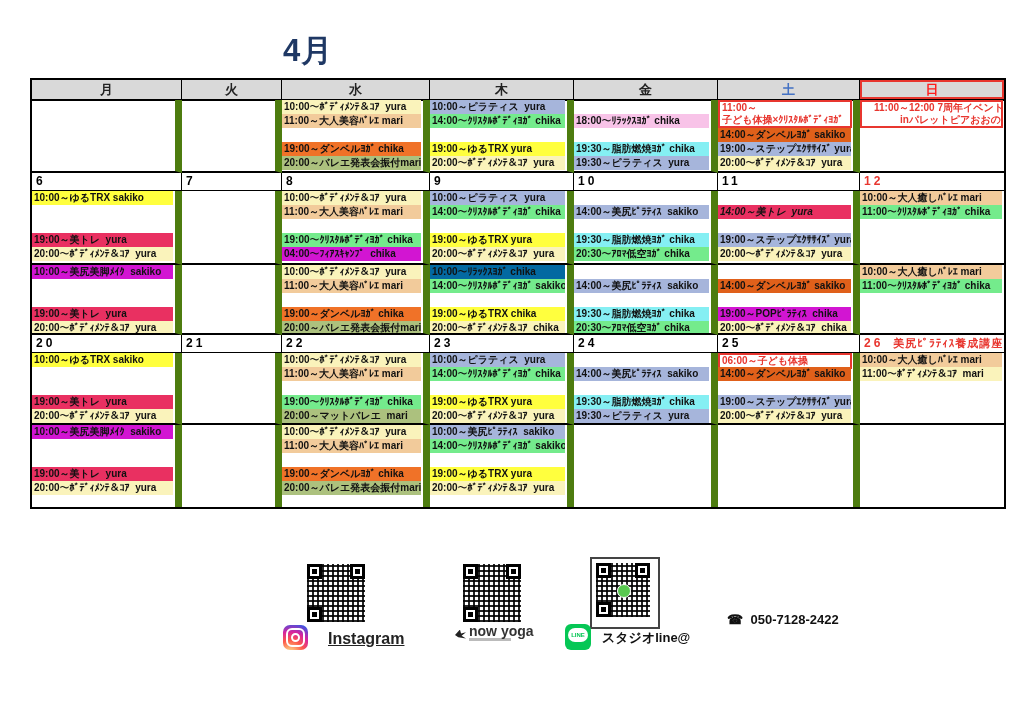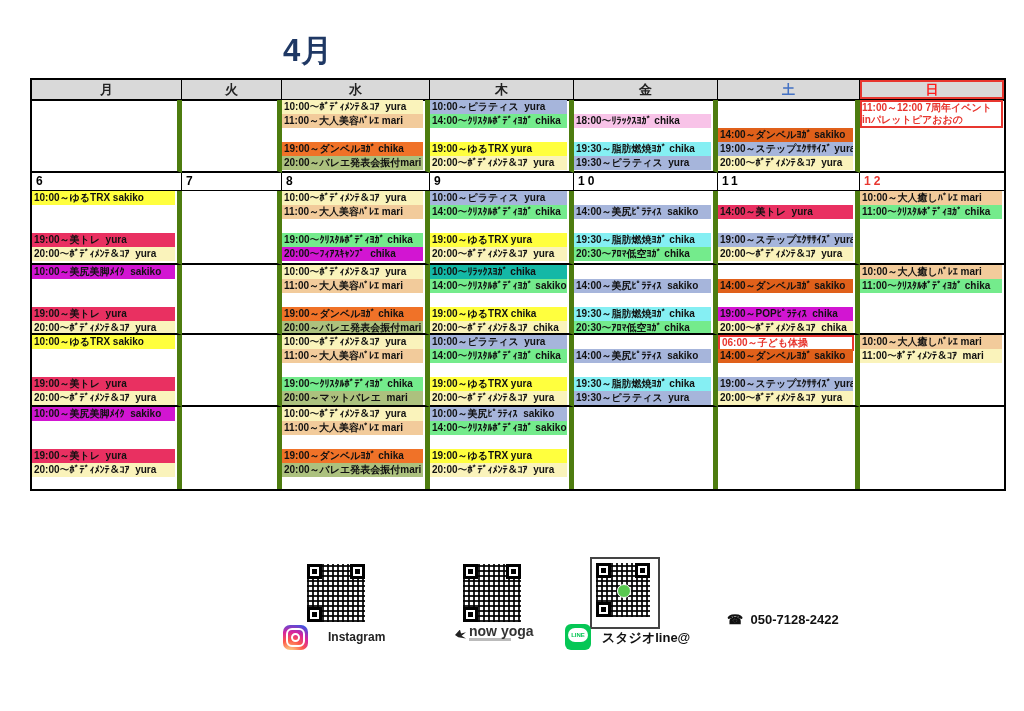--- a/index.html
+++ b/index.html
@@ -13,42 +13,42 @@
   .header-row{height:20px;}
   .hcell{background:var(--headerGray);font-weight:bold;font-size:13px;text-align:center;line-height:19px;border-right:1px solid #000;border-bottom:2px solid #000;color:#222;}
   .hcell.saturday{color:var(--saturdayBlue);}
   .hcell.sunday{color:#FF1D1D;box-shadow:inset 0 0 0 2px var(--red);}
   .date-row{height:18px;}
   .dcell{border-right:1px solid #000;border-bottom:1px solid #000;font-weight:bold;font-size:12px;padding:1px 0 0 4px;overflow:hidden;white-space:nowrap;}
   .dcell.note{text-align:center;padding-left:0;}
   .dnum{letter-spacing:3px;}
   .dnum.red{color:var(--red);}
   .annot{color:var(--red);font-size:11px;margin-left:10px;letter-spacing:1px;}
-  .events-row > .ecell{border-right:5px solid #4d7c0f;border-bottom:2px solid #000;position:relative;overflow:hidden;}
+  .events-row > .ecell{border-right:7px solid #4d7c0f;border-bottom:2px solid #000;position:relative;overflow:hidden;}
   .events-row.last > .ecell{border-bottom:none;}
   .event{position:absolute;left:0;right:2px;overflow:hidden;box-sizing:border-box;}
   .eline{line-height:14px;font-size:10px;font-weight:bold;white-space:pre;padding-left:2px;color:#111;}
   .event.redbox{border:2px solid var(--red);color:var(--red);background:#fff;right:1px;}
   .event.redbox .eline{line-height:12px;color:var(--red);}
-  .event.redbox.center .eline{text-align:left;padding-left:0;}
+  .event.redbox.center .eline{text-align:right;padding-left:12px;}
   
   .qr{position:absolute;width:58px;height:58px;background-color:#fff;
       background-image:repeating-linear-gradient(0deg, rgba(0,0,0,.85) 0 2px, transparent 2px 5px),
                        repeating-linear-gradient(90deg, rgba(0,0,0,.85) 0 2px, transparent 2px 5px);}
   .finder{position:absolute;width:15px;height:15px;border:3px solid #000;background:#fff;box-sizing:border-box;}
   .finder::after{content:"";position:absolute;inset:2px;background:#000;}
   .f-tl{top:0;left:0}.f-tr{top:0;right:0}.f-bl{bottom:0;left:0}
   .line-qr-box{position:absolute;left:590px;top:557px;width:66px;height:68px;border:2px solid #444;background:#fff;}
   .line-qr-box .qr{left:4px;top:4px;width:54px;height:54px;}
   .greendot{position:absolute;left:50%;top:50%;width:12px;height:12px;margin:-6px 0 0 -6px;background:#58C94F;border-radius:50%;border:1px solid #fff;z-index:2;}
   .ig-icon{position:absolute;left:283px;top:625px;width:25px;height:25px;border-radius:7px;
       background:radial-gradient(circle at 28% 115%, #FDF497 0%, #FD5949 40%, #D6249F 65%, #285AEB 95%);}
   .ig-icon::before{content:"";position:absolute;inset:3px;border:2px solid #fff;border-radius:6px;}
   .ig-icon::after{content:"";position:absolute;inset:8px;border:2px solid #fff;border-radius:50%;}
-  .ig-label{position:absolute;left:328px;top:630px;font-size:12px;font-weight:bold;color:#222;}
+  .ig-label{position:absolute;left:328px;top:630px;font-size:16px;font-weight:bold;color:#222;text-decoration:underline;}
   .nowyoga{position:absolute;left:455px;top:627px;display:flex;align-items:center;gap:3px;}
   .bird{width:11px;height:9px;background:#222;clip-path:polygon(0 60%,45% 0,55% 45%,100% 30%,60% 70%,100% 100%,30% 85%);}
   .ny-text{font-size:14px;font-weight:bold;color:#333;line-height:9px;}
   .ny-sub{height:3px;width:42px;background:#bbb;margin-top:2px;}
   .line-icon{position:absolute;left:565px;top:624px;width:26px;height:26px;background:#06C755;border-radius:6px;}
   .line-icon::before{content:"";position:absolute;left:3px;right:3px;top:4px;bottom:8px;background:#fff;border-radius:9px;}
   .line-icon::after{content:"LINE";position:absolute;left:0;right:0;top:8px;text-align:center;font-size:6px;font-weight:bold;color:#06C755;}
   .line-label{position:absolute;left:602px;top:629px;font-size:13px;font-weight:bold;color:#111;}
   .phone{position:absolute;left:727px;top:612px;font-size:13px;font-weight:bold;color:#111;}
 </style>
@@ -104,20 +104,24 @@
             <div class="eline">18:00～ﾘﾗｯｸｽﾖｶﾞ chika</div>
           </div>
           <div class="event" style="top: 42px; height: 14px; background: rgb(133, 239, 243);">
             <div class="eline">19:30～脂肪燃焼ﾖｶﾞ chika</div>
           </div>
           <div class="event" style="top: 56px; height: 14px; background: rgb(166, 181, 219);">
             <div class="eline">19:30～ピラティス  yura</div>
           </div>
         </div>
         <div class="ecell">
+          <div class="event redbox" style="top: 0px; height: 28px;">
+            <div class="eline">11:00～</div>
+            <div class="eline">子ども体操×ｸﾘｽﾀﾙﾎﾞﾃﾞｨﾖｶﾞ</div>
+          </div>
           <div class="event" style="top: 28px; height: 14px; background: rgb(224, 96, 26);">
             <div class="eline">14:00～ダンベルﾖｶﾞ sakiko</div>
           </div>
           <div class="event" style="top: 42px; height: 14px; background: rgb(166, 181, 219);">
             <div class="eline">19:00～ステップｴｸｻｻｲｽﾞ yura</div>
           </div>
           <div class="event" style="top: 56px; height: 14px; background: rgb(250, 243, 187);">
             <div class="eline">20:00～ﾎﾞﾃﾞｨﾒﾝﾃ＆ｺｱ  yura</div>
           </div>
         </div>
@@ -154,21 +158,21 @@
           <div class="event" style="top: 0px; height: 14px; background: rgb(250, 243, 187);">
             <div class="eline">10:00～ﾎﾞﾃﾞｨﾒﾝﾃ＆ｺｱ  yura</div>
           </div>
           <div class="event" style="top: 14px; height: 14px; background: rgb(242, 203, 155);">
             <div class="eline">11:00～大人美容ﾊﾞﾚｴ mari</div>
           </div>
           <div class="event" style="top: 42px; height: 14px; background: rgb(116, 235, 140);">
             <div class="eline">19:00～ｸﾘｽﾀﾙﾎﾞﾃﾞｨﾖｶﾞ chika</div>
           </div>
           <div class="event" style="top: 56px; height: 14px; background: rgb(210, 21, 210);">
-            <div class="eline">20:00～ﾌｨｱｽｷｬﾝﾌﾟ  chika</div>
+            <div class="eline">04:00～ﾌｨｱｽｷｬﾝﾌﾟ  chika</div>
           </div>
         </div>
         <div class="ecell">
           <div class="event" style="top: 0px; height: 14px; background: rgb(166, 181, 219);">
             <div class="eline">10:00～ピラティス  yura</div>
           </div>
           <div class="event" style="top: 14px; height: 14px; background: rgb(116, 235, 140);">
             <div class="eline">14:00～ｸﾘｽﾀﾙﾎﾞﾃﾞｨﾖｶﾞ chika</div>
           </div>
           <div class="event" style="top: 42px; height: 14px; background: rgb(255, 255, 62);">
@@ -183,21 +187,21 @@
             <div class="eline">14:00～美尻ﾋﾟﾗﾃｨｽ  sakiko</div>
           </div>
           <div class="event" style="top: 42px; height: 14px; background: rgb(133, 239, 243);">
             <div class="eline">19:30～脂肪燃焼ﾖｶﾞ chika</div>
           </div>
           <div class="event" style="top: 56px; height: 14px; background: rgb(116, 235, 140);">
             <div class="eline">20:30～ｱﾛﾏ低空ﾖｶﾞ chika</div>
           </div>
         </div>
         <div class="ecell">
-          <div class="event" style="top: 14px; height: 14px; background: rgb(233, 48, 97);">
+          <div class="event" style="top: 14px; height: 14px; background: rgb(233, 48, 97); font-style: italic;">
             <div class="eline">14:00～美トレ  yura</div>
           </div>
           <div class="event" style="top: 42px; height: 14px; background: rgb(166, 181, 219);">
             <div class="eline">19:00～ステップｴｸｻｻｲｽﾞ yura</div>
           </div>
           <div class="event" style="top: 56px; height: 14px; background: rgb(250, 243, 187);">
             <div class="eline">20:00～ﾎﾞﾃﾞｨﾒﾝﾃ＆ｺｱ  yura</div>
           </div>
         </div>
         <div class="ecell">
@@ -230,21 +234,21 @@
             <div class="eline">11:00～大人美容ﾊﾞﾚｴ mari</div>
           </div>
           <div class="event" style="top: 42px; height: 14px; background: rgb(240, 114, 40);">
             <div class="eline">19:00～ダンベルﾖｶﾞ chika</div>
           </div>
           <div class="event" style="top: 56px; height: 14px; background: rgb(172, 193, 126);">
             <div class="eline">20:00～バレエ発表会振付mari</div>
           </div>
         </div>
         <div class="ecell">
-          <div class="event" style="top: 0px; height: 26px; background: #14b8a6;">
+          <div class="event" style="top: 0px; height: 26px; background: #0369a1;">
             <div class="eline">10:00～ﾘﾗｯｸｽﾖｶﾞ chika</div>
           </div>
           <div class="event" style="top: 14px; height: 14px; background: rgb(116, 235, 140);">
             <div class="eline">14:00～ｸﾘｽﾀﾙﾎﾞﾃﾞｨﾖｶﾞ sakiko</div>
           </div>
           <div class="event" style="top: 42px; height: 14px; background: rgb(255, 255, 62);">
             <div class="eline">19:00～ゆるTRX chika</div>
           </div>
           <div class="event" style="top: 56px; height: 14px; background: rgb(250, 243, 187);">
             <div class="eline">20:00～ﾎﾞﾃﾞｨﾒﾝﾃ＆ｺｱ  chika</div>
@@ -273,20 +277,29 @@
           </div>
         </div>
         <div class="ecell">
           <div class="event" style="top: 0px; height: 14px; background: rgb(242, 203, 155);">
             <div class="eline">10:00～大人癒しﾊﾞﾚｴ mari</div>
           </div>
           <div class="event" style="top: 14px; height: 14px; background: rgb(116, 235, 140);">
             <div class="eline">11:00～ｸﾘｽﾀﾙﾎﾞﾃﾞｨﾖｶﾞ chika</div>
           </div>
         </div>
+      </div>
+      <div class="cal-row date-row">
+        <div class="dcell"><span class="dnum">20</span></div>
+        <div class="dcell"><span class="dnum">21</span></div>
+        <div class="dcell"><span class="dnum">22</span></div>
+        <div class="dcell"><span class="dnum">23</span></div>
+        <div class="dcell"><span class="dnum">24</span></div>
+        <div class="dcell"><span class="dnum">25</span></div>
+        <div class="dcell"><span class="dnum red">26</span><span class="annot">美尻ﾋﾟﾗﾃｨｽ養成講座</span></div>
       </div>
       <div class="cal-row events-row" style="height: 72px;">
         <div class="ecell">
           <div class="event" style="top: 0px; height: 14px; background: rgb(255, 255, 62);">
             <div class="eline">10:00～ゆるTRX sakiko</div>
           </div>
           <div class="event" style="top: 42px; height: 14px; background: rgb(233, 48, 97);">
             <div class="eline">19:00～美トレ  yura</div>
           </div>
           <div class="event" style="top: 56px; height: 14px; background: rgb(250, 243, 187);">

